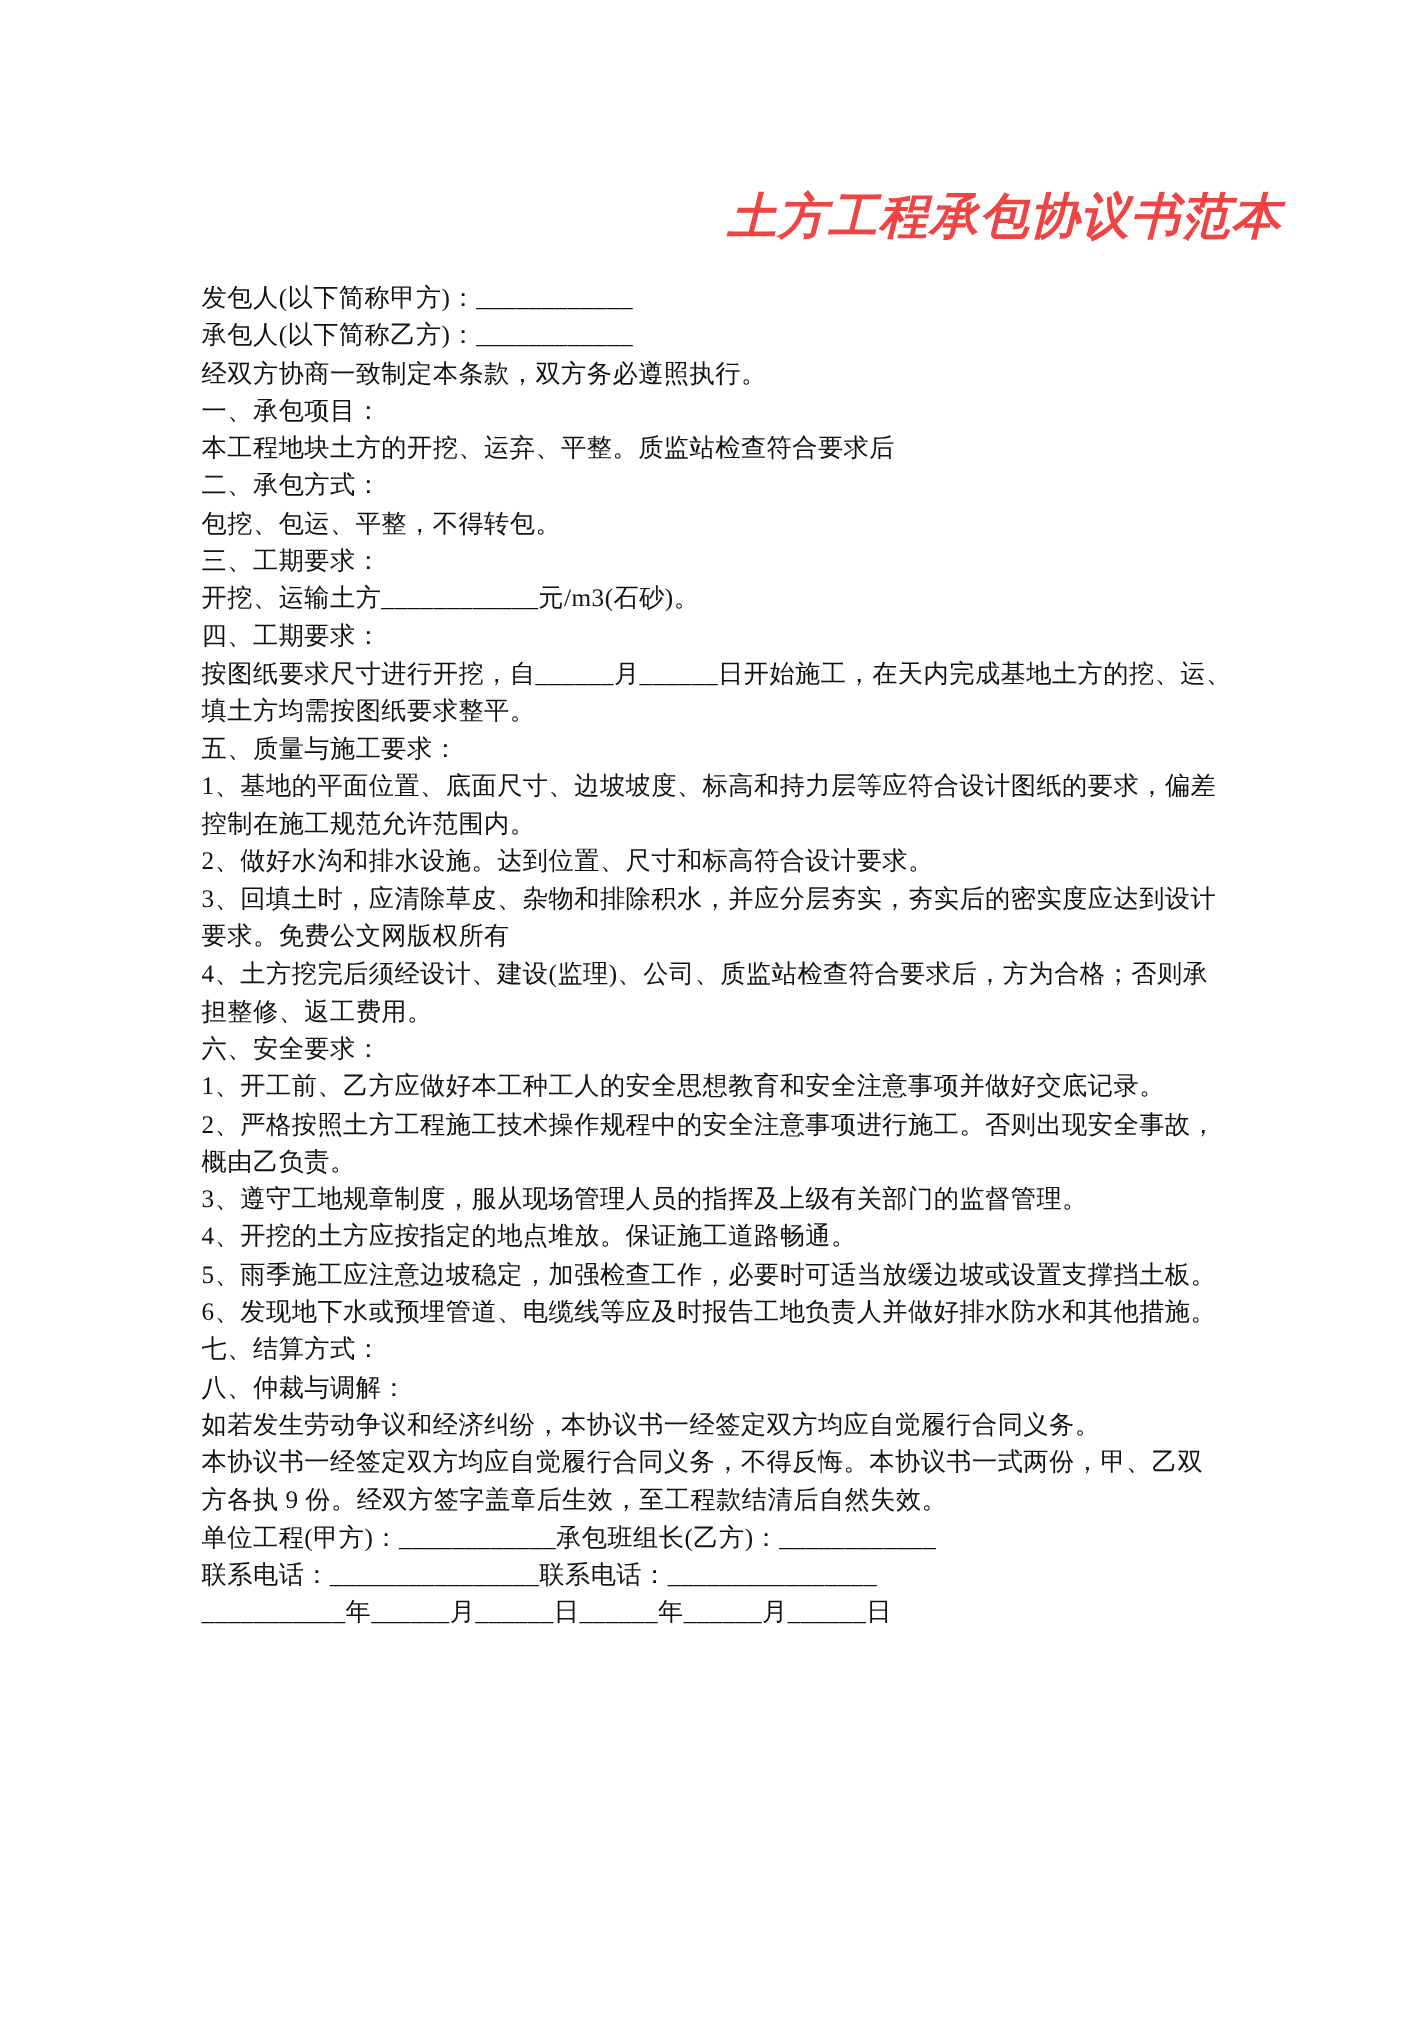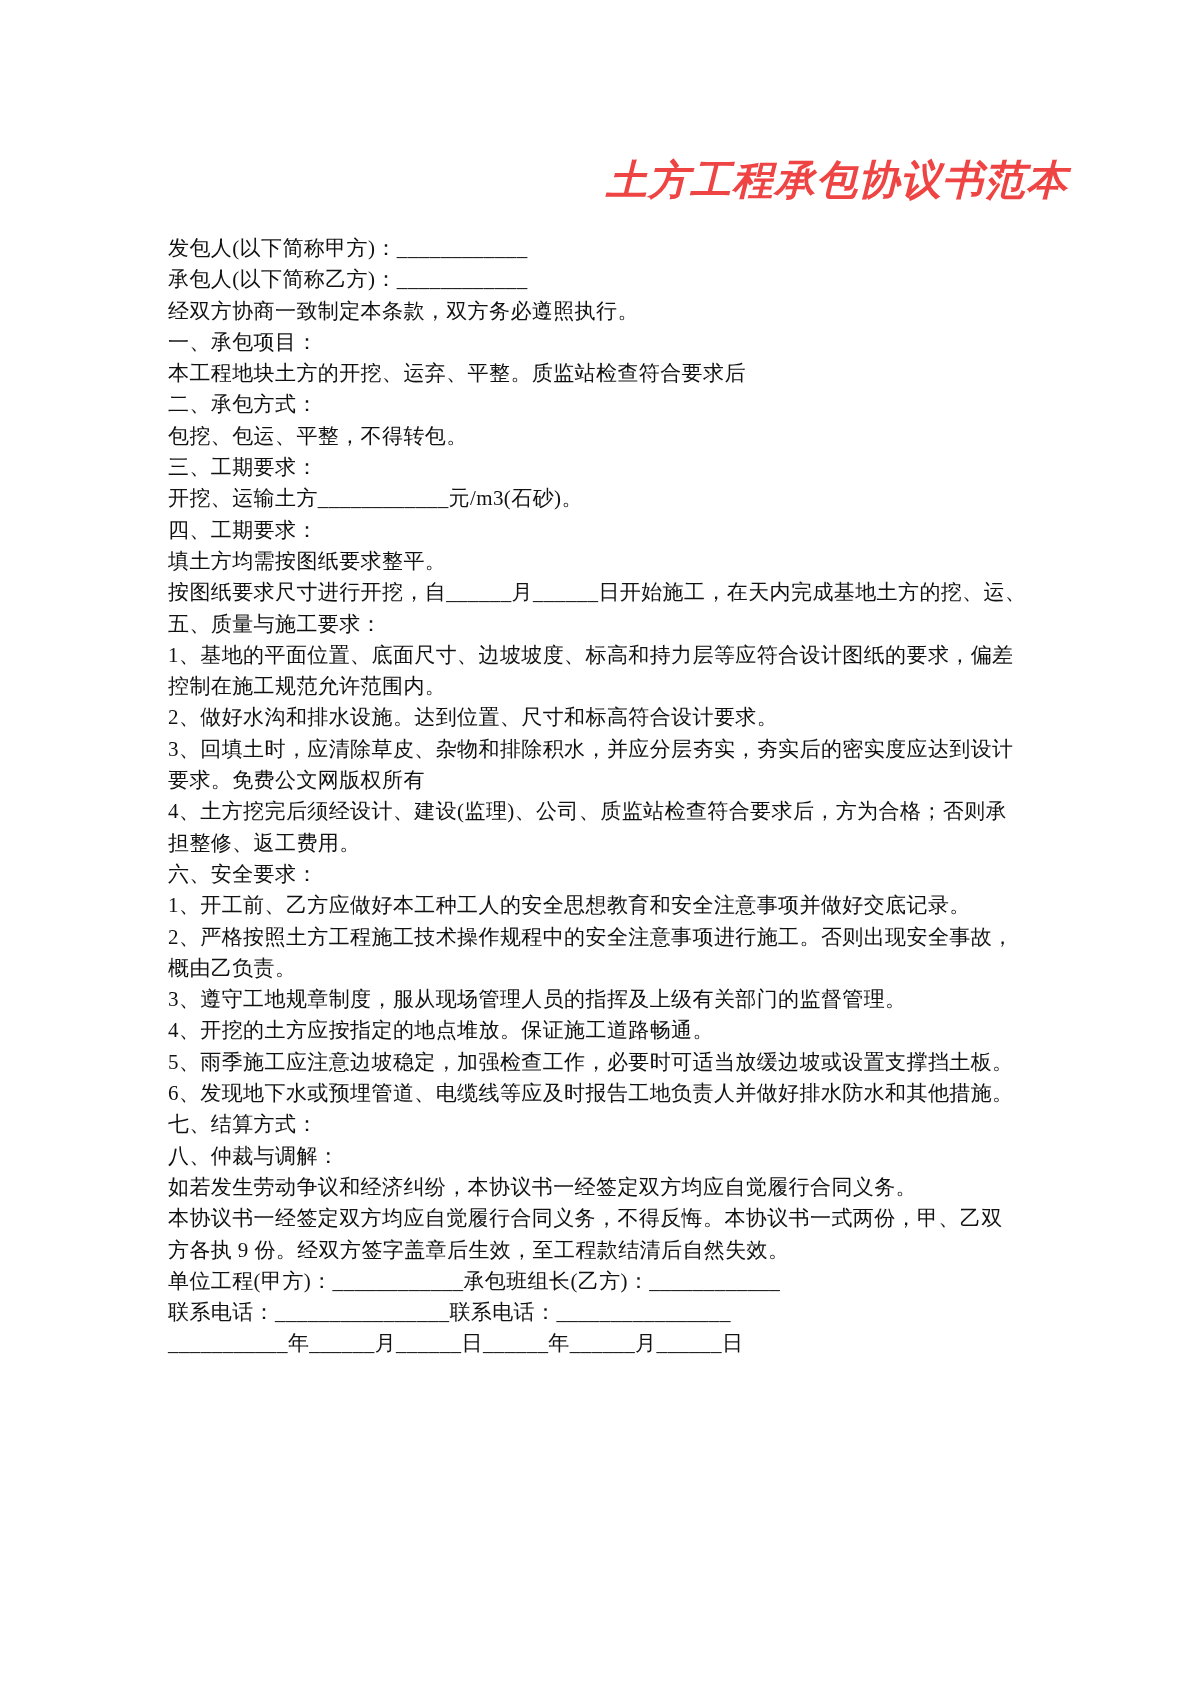--- a/index.html
+++ b/index.html
@@ -60,22 +60,22 @@
     <div class="line">发包人(以下简称甲方)：____________</div>
     <div class="line">承包人(以下简称乙方)：____________</div>
     <div class="line">经双方协商一致制定本条款，双方务必遵照执行。</div>
     <div class="line">一、承包项目：</div>
     <div class="line">本工程地块土方的开挖、运弃、平整。质监站检查符合要求后</div>
     <div class="line">二、承包方式：</div>
     <div class="line">包挖、包运、平整，不得转包。</div>
     <div class="line">三、工期要求：</div>
     <div class="line">开挖、运输土方____________元/m3(石砂)。</div>
     <div class="line">四、工期要求：</div>
+    <div class="line">按图纸要求尺寸进行开挖，自______月______日开始施工，在天内完成基地土方的挖、运、</div>
     <div class="line">填土方均需按图纸要求整平。</div>
-    <div class="line">按图纸要求尺寸进行开挖，自______月______日开始施工，在天内完成基地土方的挖、运、</div>
     <div class="line">五、质量与施工要求：</div>
     <div class="line">1、基地的平面位置、底面尺寸、边坡坡度、标高和持力层等应符合设计图纸的要求，偏差</div>
     <div class="line">控制在施工规范允许范围内。</div>
     <div class="line">2、做好水沟和排水设施。达到位置、尺寸和标高符合设计要求。</div>
     <div class="line">3、回填土时，应清除草皮、杂物和排除积水，并应分层夯实，夯实后的密实度应达到设计</div>
     <div class="line">要求。免费公文网版权所有</div>
     <div class="line">4、土方挖完后须经设计、建设(监理)、公司、质监站检查符合要求后，方为合格；否则承</div>
     <div class="line">担整修、返工费用。</div>
     <div class="line">六、安全要求：</div>
     <div class="line">1、开工前、乙方应做好本工种工人的安全思想教育和安全注意事项并做好交底记录。</div>

